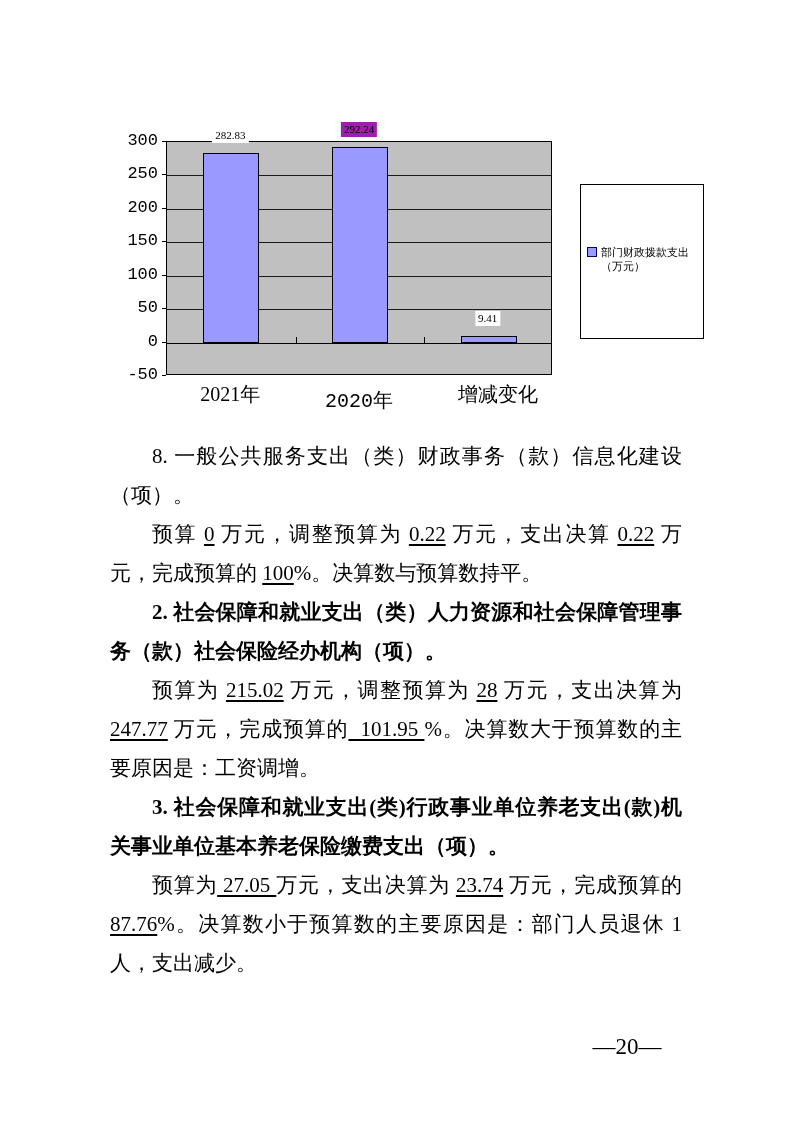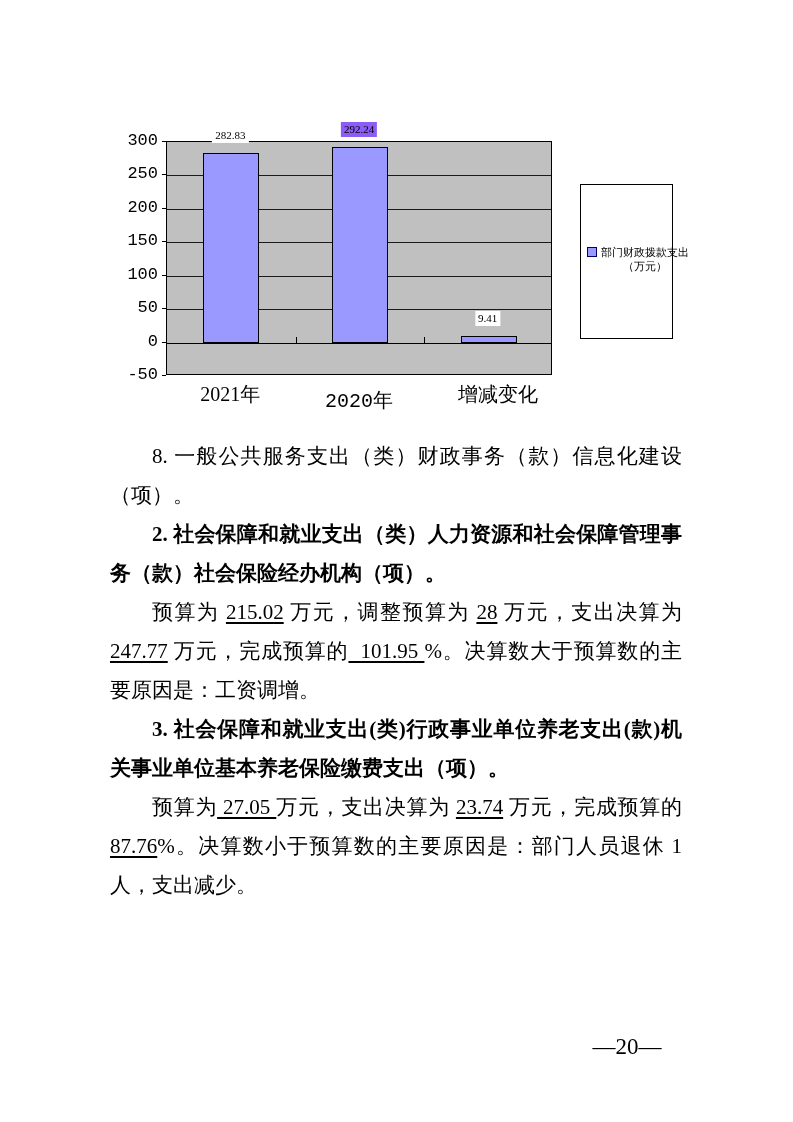--- a/index.html
+++ b/index.html
@@ -25,22 +25,22 @@
   .xlabel {
     position:absolute; width:130px; margin-left:-65px; text-align:center;
     font-size:20px; line-height:20px;
   }
   .dlabel {
     position:absolute; transform:translateX(-50%);
     font-size:11px; line-height:15px; background:#fff; padding:0 3px;
     white-space:nowrap;
   }
   #legend {
-    position:absolute; left:580px; top:184px; width:93px; height:155px;
-    background:#fff; border:1px solid #000; box-sizing:border-box;text-align:center;
+    position:absolute; left:580px; top:184px; width:124px; height:155px;
+    background:#fff; border:1px solid #000; box-sizing:border-box;
   }
   .legend-inner { position:absolute; left:6px; top:60px; display:flex; }
   .legend-marker {
     width:8px; height:8px; margin-top:2px; margin-right:4px; flex:none;
     background:#9999ff; border:1px solid #000066;
   }
   .legend-text { font-size:11px; line-height:14px; white-space:nowrap; }
   
   #content {
     position:absolute; left:110px; top:437px; width:572px;
@@ -91,35 +91,36 @@
       <div class="bar" style="left: 165px; top: 5.18811px; width: 56px; height: 195.383px; background: rgb(153, 153, 255); border-color: rgb(0, 0, 0);"></div>
       <div class="bar" style="left: 294px; top: 194.28px; width: 56px; height: 6.29126px; background: rgb(153, 153, 255); border-color: rgb(0, 0, 0);"></div>
     </div>
   <div id="xlabels">
       <div class="xlabel" style="left: 230.333px; top: 384px;">2021年</div>
       <div class="xlabel" style="left: 359px; top: 392px; font-family: Liberation Mono, monospace;">2020年</div>
       <div class="xlabel" style="left: 498px; top: 384px;">增减变化</div>
     </div>
   <div id="dlabels">
       <div class="dlabel" style="left: 230.333px; top: 128.479px; background: rgb(255, 255, 255);">282.83</div>
-      <div class="dlabel" style="left: 359px; top: 122.188px; background: #8b5cf6;">292.24</div>
+      <div class="dlabel" style="left: 359px; top: 122.188px; background: #a21caf;">292.24</div>
       <div class="dlabel" style="left: 487.667px; top: 311.28px; background: rgb(255, 255, 255);">9.41</div>
     </div>
   <div id="legend">
     <div class="legend-inner">
       <span class="legend-marker"></span>
       <span class="legend-text">
         <span>部门财政拨款支出</span><br>
         <span>（万元）</span>
       </span>
     </div>
   </div>
 </div>
 
 <div id="content">
   <div class="heading">8. 一般公共服务支出（类）财政事务（款）信息化建设（项）。</div>
+  <p class="para"><span>预算 </span><span class="uv">0</span><span> 万元，调整预算为 </span><span class="uv">0.22</span><span> 万元，支出决算 </span><span class="uv">0.22</span><span> 万元，完成预算的 </span><span class="uv">100</span><span>%。决算数与预算数持平。</span></p>
   <div class="heading bold">2. 社会保障和就业支出（类）人力资源和社会保障管理事务（款）社会保险经办机构（项）。</div>
   <p class="para"><span>预算为 </span><span class="uv">215.02</span><span> 万元，调整预算为 </span><span class="uv">28</span><span> 万元，支出决算为 </span><span class="uv">247.77</span><span> 万元，完成预算的</span><span class="uv">&nbsp;&nbsp;101.95&nbsp;</span><span>%。决算数大于预算数的主要原因是：工资调增。</span></p>
   <div class="heading bold">3. 社会保障和就业支出(类)行政事业单位养老支出(款)机关事业单位基本养老保险缴费支出（项）。</div>
   <p class="para"><span>预算为</span><span class="uv">&nbsp;27.05&nbsp;</span><span>万元，支出决算为 </span><span class="uv">23.74</span><span> 万元，完成预算的 </span><span class="uv">87.76</span><span>%。决算数小于预算数的主要原因是：部门人员退休 1 人，支出减少。</span></p>
 </div>
 
 <div id="pagenum">—20—</div>
 
 </body></html>

